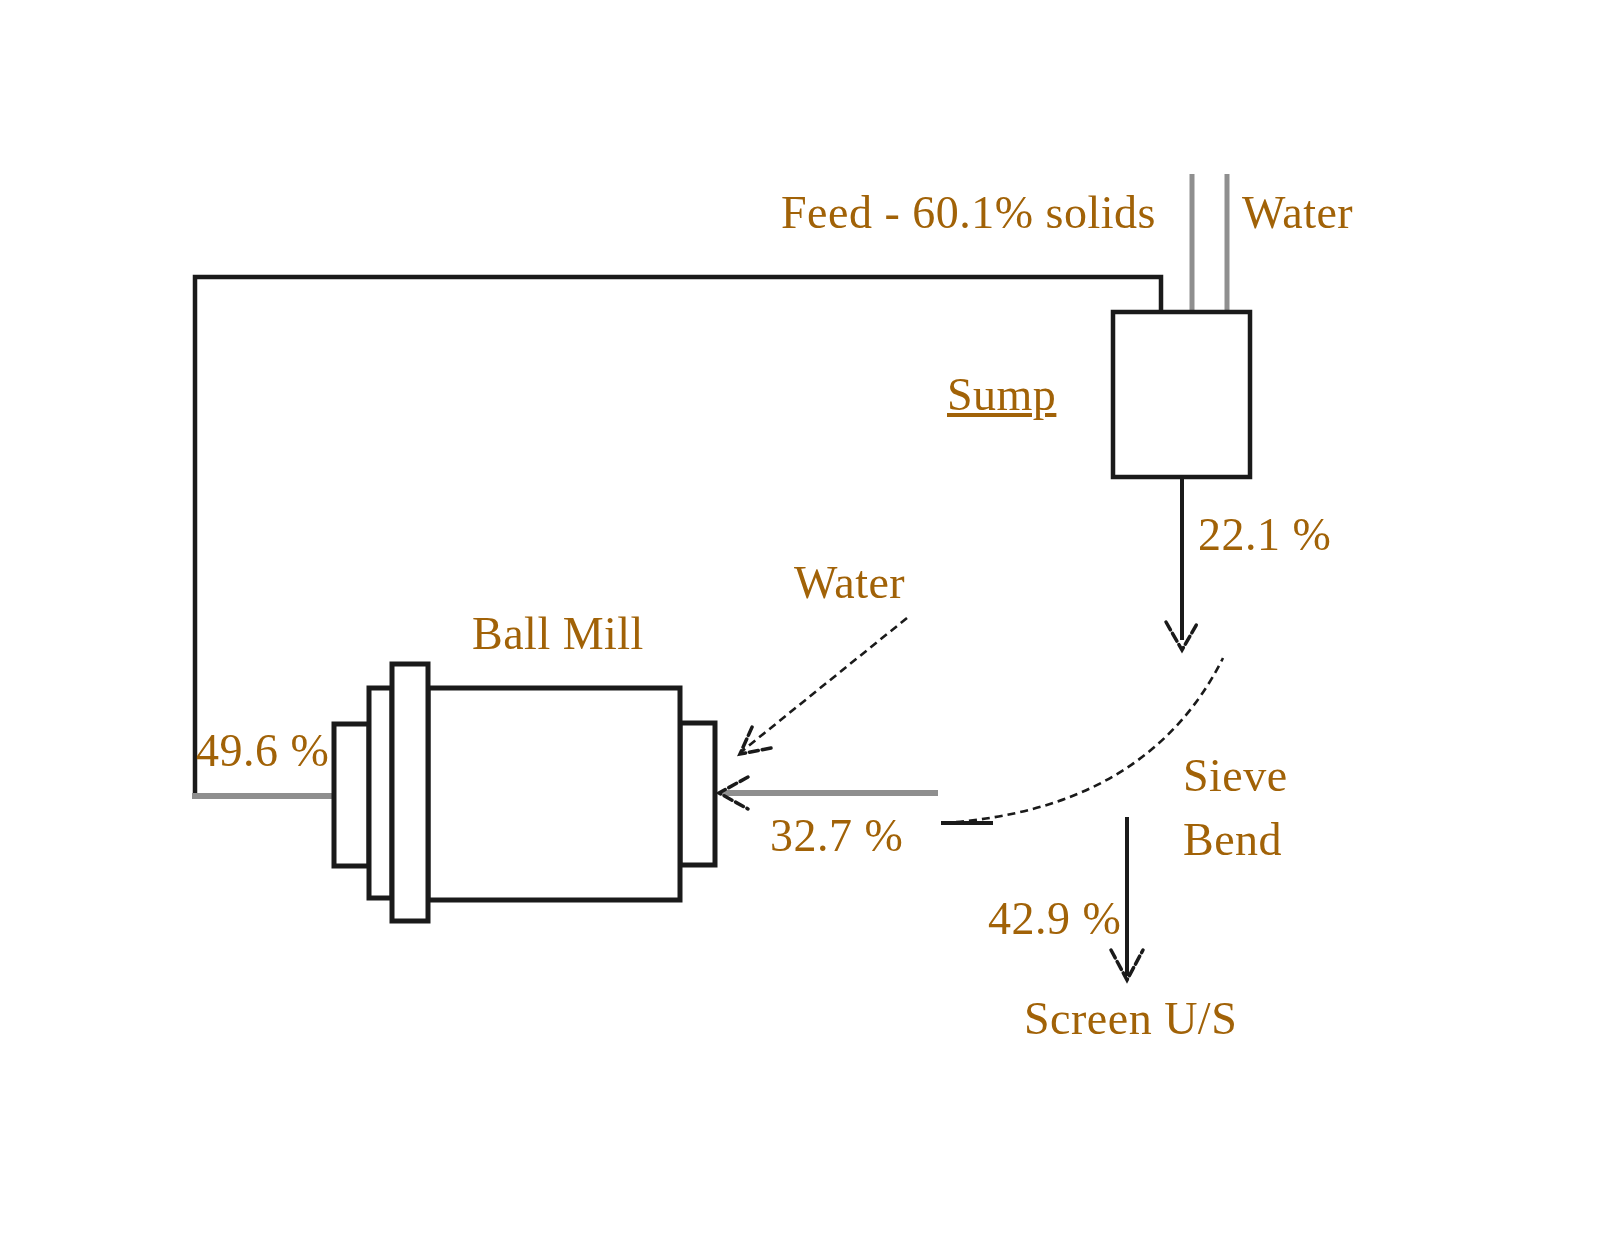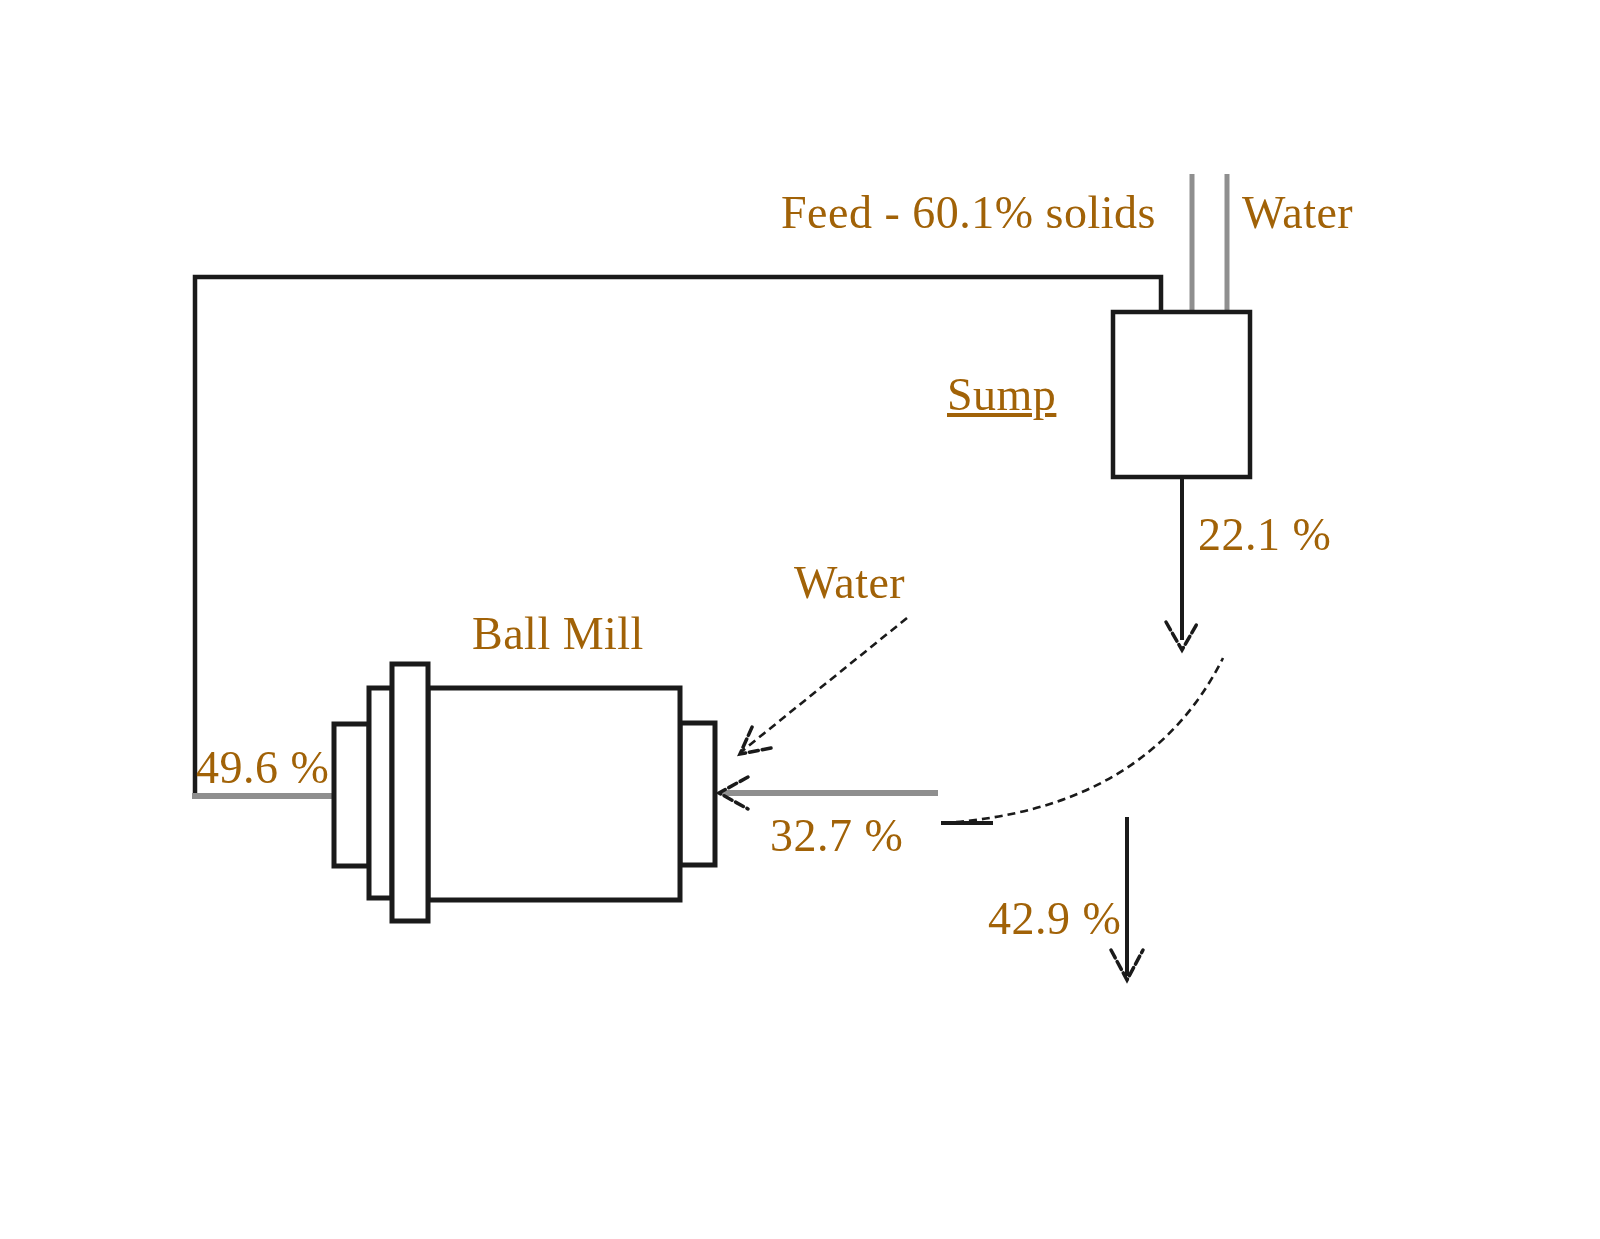--- a/index.html
+++ b/index.html
@@ -79,21 +79,26 @@
   <div class="label" style="left:1242px; top:186px;">Water</div>
 
   <div class="label" style="left:947px; top:368px;text-decoration:underline;">Sump</div>
 
   <div class="label" style="left:1198px; top:508px;">22.1 %</div>
 
   <div class="label" style="left:472px; top:607px;">Ball Mill</div>
 
   <div class="label" style="left:794px; top:556px;">Water</div>
 
-  <div class="label" style="left:196px; top:741px;text-align:center;">49.6 %</div>
+  <div class="label" style="left:196px; top:724px;text-align:center;">49.6 %</div>
 
   <div class="label" style="left:770px; top:809px;">32.7 %</div>
 
+  <div class="label two-line" style="left:1183px; top:744px;">
+    <div>Sieve</div>
+    <div>Bend</div>
+  </div>
 
   <div class="label" style="left:980px; top:892px;margin-left:8px;">42.9 %</div>
 
+  <div class="label" style="left:1024px; top:992px;">Screen U/S</div>
 
 </div>
 
 </body></html>

